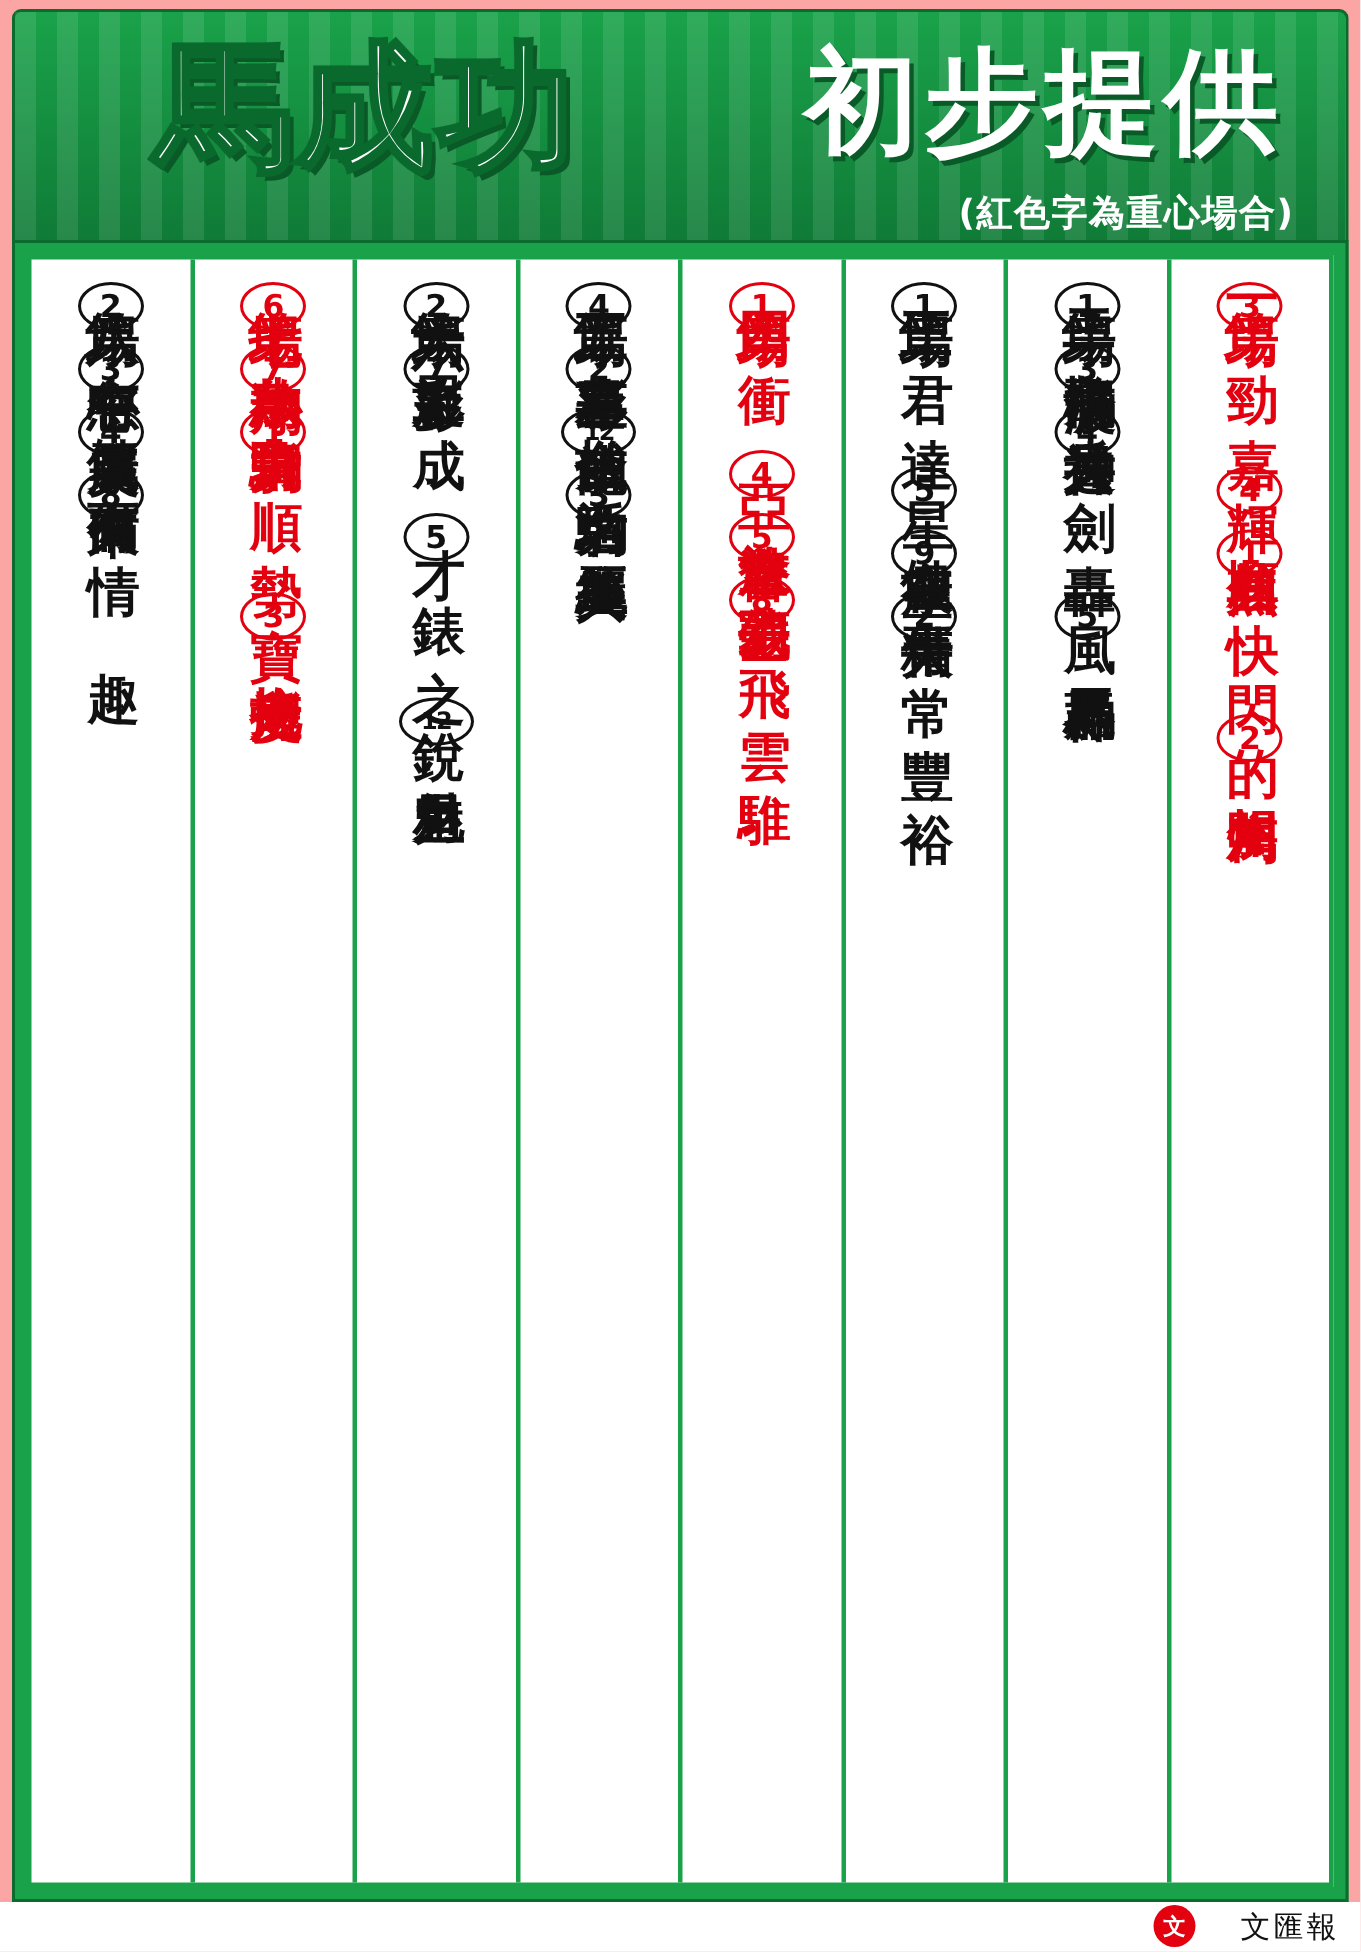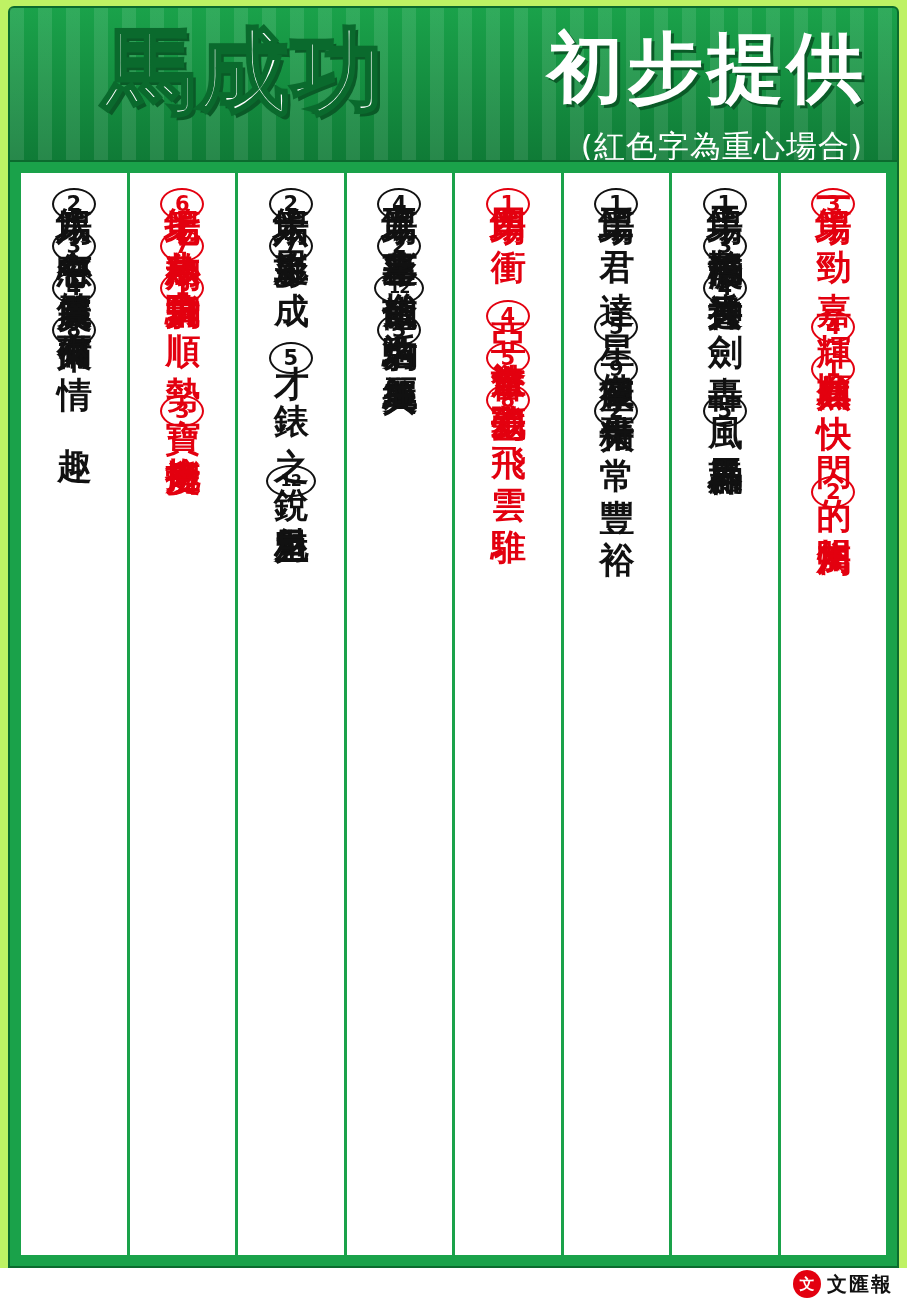--- a/index.html
+++ b/index.html
@@ -1,38 +1,38 @@
 <!DOCTYPE html>
 <html><head>
 <meta charset="utf-8">
 <style>
   html,body{margin:0;padding:0;background:#ffffff;}
   body{width:907px;height:1301px;font-family:"DejaVu Sans","Liberation Sans",sans-serif;}
-  .page{position:relative;width:907px;height:1301px;overflow:hidden;background:#bef264;}
+  .page{position:relative;width:907px;height:1301px;overflow:hidden;background:#fca5a5;}
 
   
   .header{position:absolute;left:8px;top:6px;width:891px;height:160px;
           background:linear-gradient(#1aa24a,#0f7a36);border-radius:6px;
           border:2px solid #0b6b2e;box-sizing:border-box;}
   .hdr-stripes{position:absolute;left:0;top:0;width:100%;height:100%;
           background:repeating-linear-gradient(90deg,rgba(255,255,255,.10) 0 14px,rgba(0,0,0,0) 14px 28px);}
   .title-main{position:absolute;left:14px;top:4px;width:440px;height:120px;
           display:flex;align-items:center;justify-content:center;}
   .title-main span{
           font-family:"DejaVu Sans","Liberation Sans",sans-serif;
           font-weight:bold;font-size:92px;line-height:1;color:#ffffff;
           letter-spacing:2px;
           -webkit-text-stroke:3px #0a6a2d;
           text-shadow:4px 4px 0 #0a5a27, 0 0 2px #0a5a27;}
-  .title-sub{position:absolute;right:30px;top:10px;width:400px;height:100px;
+  .title-sub{position:absolute;right:41px;top:10px;width:400px;height:100px;
           display:flex;align-items:center;justify-content:flex-end;}
   .title-sub span{font-weight:bold;font-size:76px;line-height:1;color:#ffffff;
           letter-spacing:4px;text-shadow:3px 3px 0 #0a5a27;}
-  .title-note{position:absolute;right:34px;top:118px;color:#ffffff;font-size:31px;
-          font-weight:normal;letter-spacing:1px;}
+  .title-note{position:absolute;right:34px;top:118px;color:#ffffff;font-size:24px;
+          font-weight:bold;letter-spacing:1px;}
 
   
   .board{position:absolute;left:8px;top:160px;width:891px;height:1108px;
          background:#1aa24a;border:2px solid #0b6b2e;box-sizing:border-box;padding:8px;}
   .grid{display:flex;width:100%;height:100%;background:#ffffff;border:3px solid #1aa24a;
         box-sizing:border-box;flex-direction:row-reverse;}
   .col{flex:1;border-left:3px solid #1aa24a;box-sizing:border-box;
        display:flex;flex-direction:column;align-items:center;padding:6px 0 4px 0;}
   .col:last-child{border-left:none;}
 
@@ -49,21 +49,21 @@
   .horse{font-size:35px;font-weight:bold;letter-spacing:1px;}
   .red{color:#e3000f;}
   .red .num{border-color:#e3000f;}
   .blk{color:#111111;}
 
   
   .footer{position:absolute;left:0;top:1268px;width:907px;height:33px;background:#fff;}
   .logo{position:absolute;right:14px;top:2px;display:flex;align-items:center;gap:6px;}
   .logo-badge{width:28px;height:28px;border-radius:50%;background:#e3000f;
         display:flex;align-items:center;justify-content:center;color:#fff;font-size:15px;font-weight:bold;}
-  .logo-text{font-size:20px;font-weight:bold;color:#111;letter-spacing:2px;}
+  .logo-text{font-size:20px;font-weight:normal;color:#111;letter-spacing:2px;margin-left:24px;}
 </style>
 </head>
 <body>
 
 <div class="page">
 
   <div class="header">
     <div class="hdr-stripes"></div>
     <div class="title-main">
       <span>馬成功</span>

